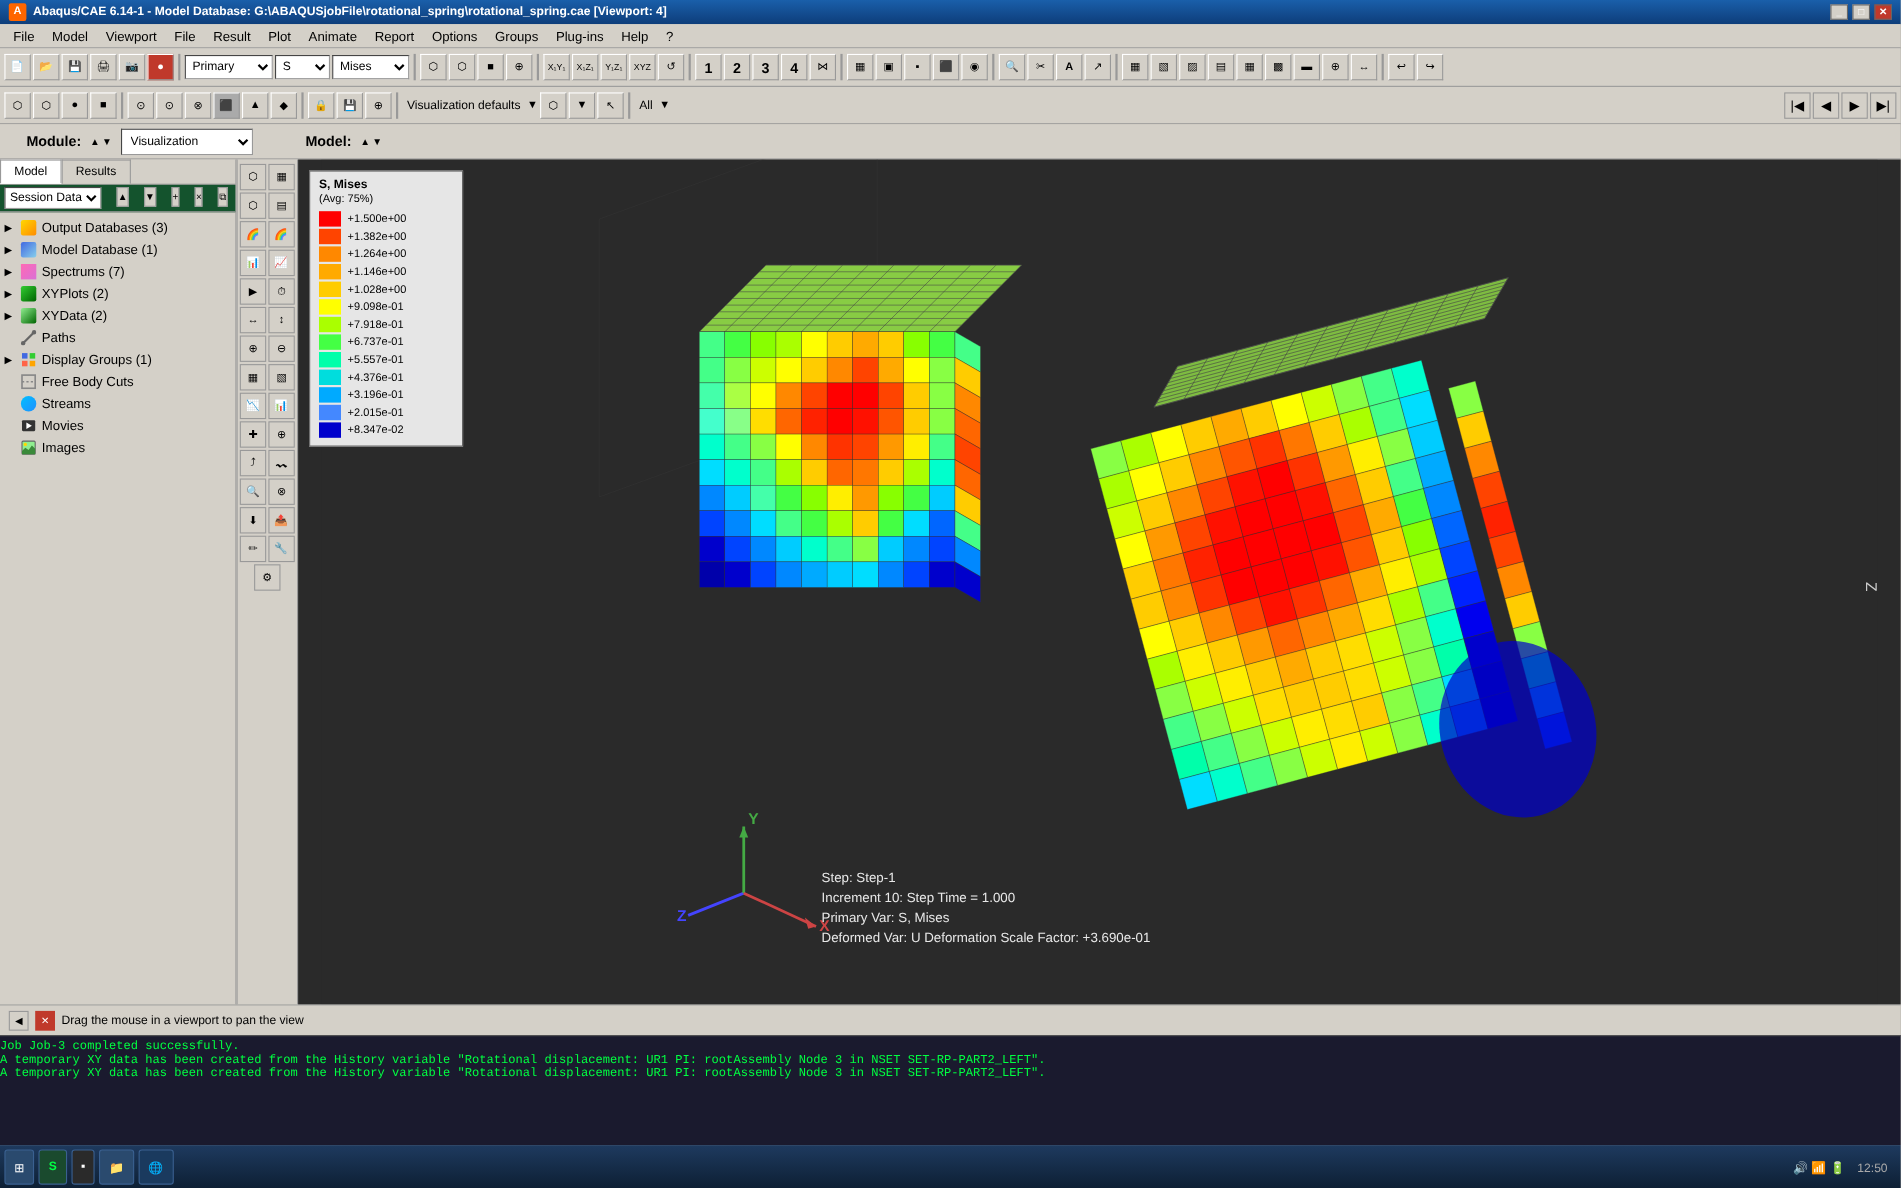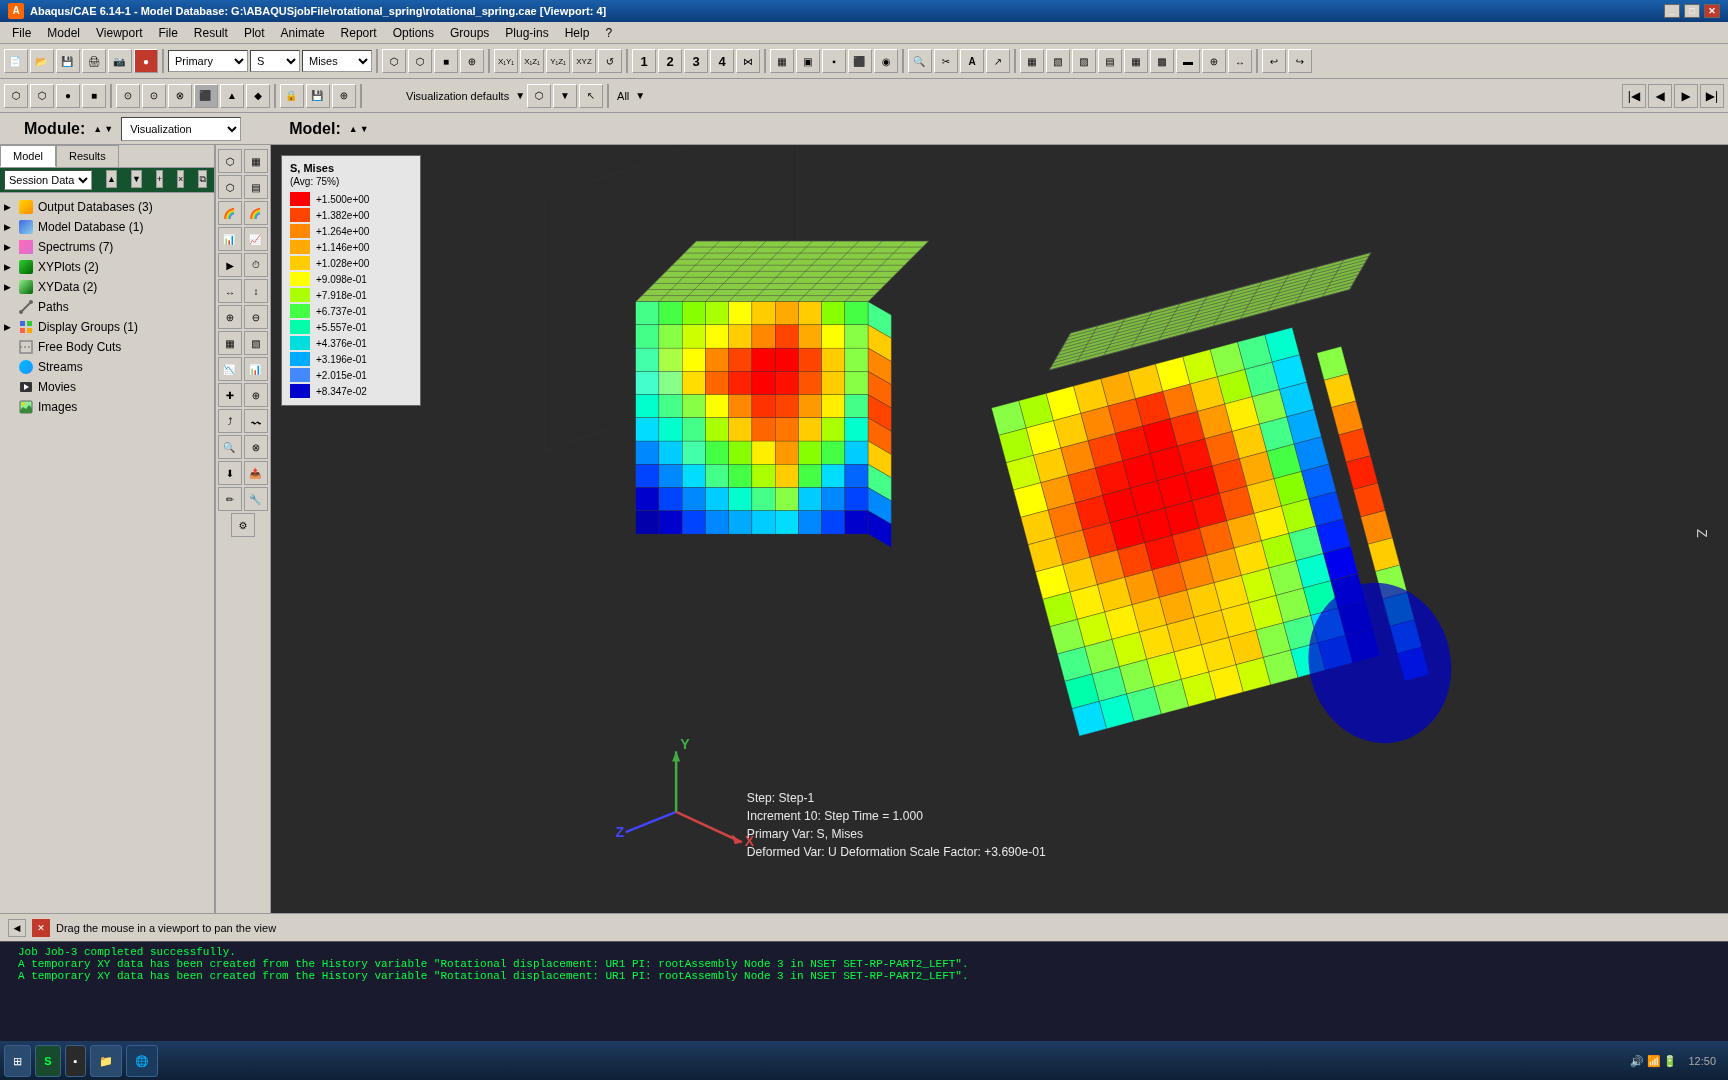--- a/index.html
+++ b/index.html
@@ -68,21 +68,21 @@
     
     #module-bar {
       background: #d4d0c8;
       height: 32px;
       display: flex;
       align-items: center;
       padding: 2px 8px;
       border-bottom: 1px solid #999;
       gap: 8px;
     }
-    .module-label { font-size: 16px; font-weight: bold; padding-left: 16px; }
+    .module-label { font-size: 13px; font-weight: bold; padding-left: 16px; }
     .module-select {
       height: 24px;
       background: white;
       border: 1px inset #999;
       font-size: 11px;
       padding: 0 4px;
       min-width: 120px;
     }
     .nav-btn {
       width: 24px; height: 24px;
@@ -238,21 +238,21 @@
       font-size: 11px;
     }
 
     
     #console-area {
       height: 100px;
       background: #1a1a2e;
       color: #00ff41;
       font-family: 'Courier New', monospace;
       font-size: 11px;
-      padding: 4px 18px;
+      padding: 4px 0;
       overflow-y: auto;
       border-top: 1px solid #555;
     }
 
     
     #taskbar {
       height: 40px;
       background: linear-gradient(to bottom, #1e3a5f, #0d1f33);
       display: flex;
       align-items: center;
@@ -404,21 +404,21 @@
     <div class="toolbar-btn" style="background:#aaa;">⬛</div>
     <div class="toolbar-btn">▲</div>
     <div class="toolbar-btn">◆</div>
     <div class="toolbar-separator"></div>
 
     <div class="toolbar-btn">🔒</div>
     <div class="toolbar-btn">💾</div>
     <div class="toolbar-btn">⊕</div>
     <div class="toolbar-separator"></div>
 
-    <div style="font-size:11px;padding:0 4px;margin-left:36px;">Visualization defaults</div>
+    <div style="font-size:11px;padding:0 4px;">Visualization defaults</div>
     <div style="font-size:10px;">▼</div>
     <div class="toolbar-btn">⬡</div>
     <div class="toolbar-btn">▼</div>
     <div class="toolbar-btn">↖</div>
     <div class="toolbar-separator"></div>
 
     <div style="font-size:11px;padding:0 4px;">All</div>
     <div style="font-size:10px;">▼</div>
     <div class="nav-area">
       <div class="nav-btn">|◀</div>

